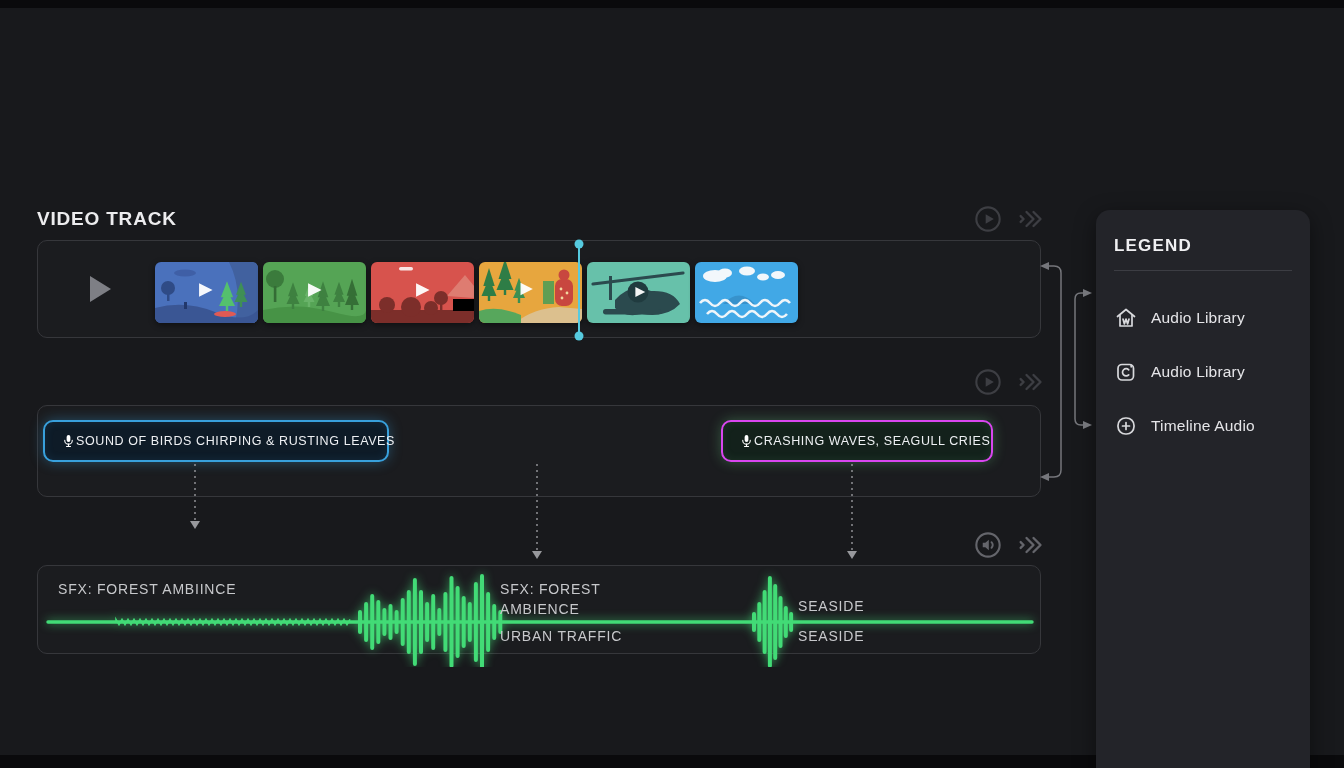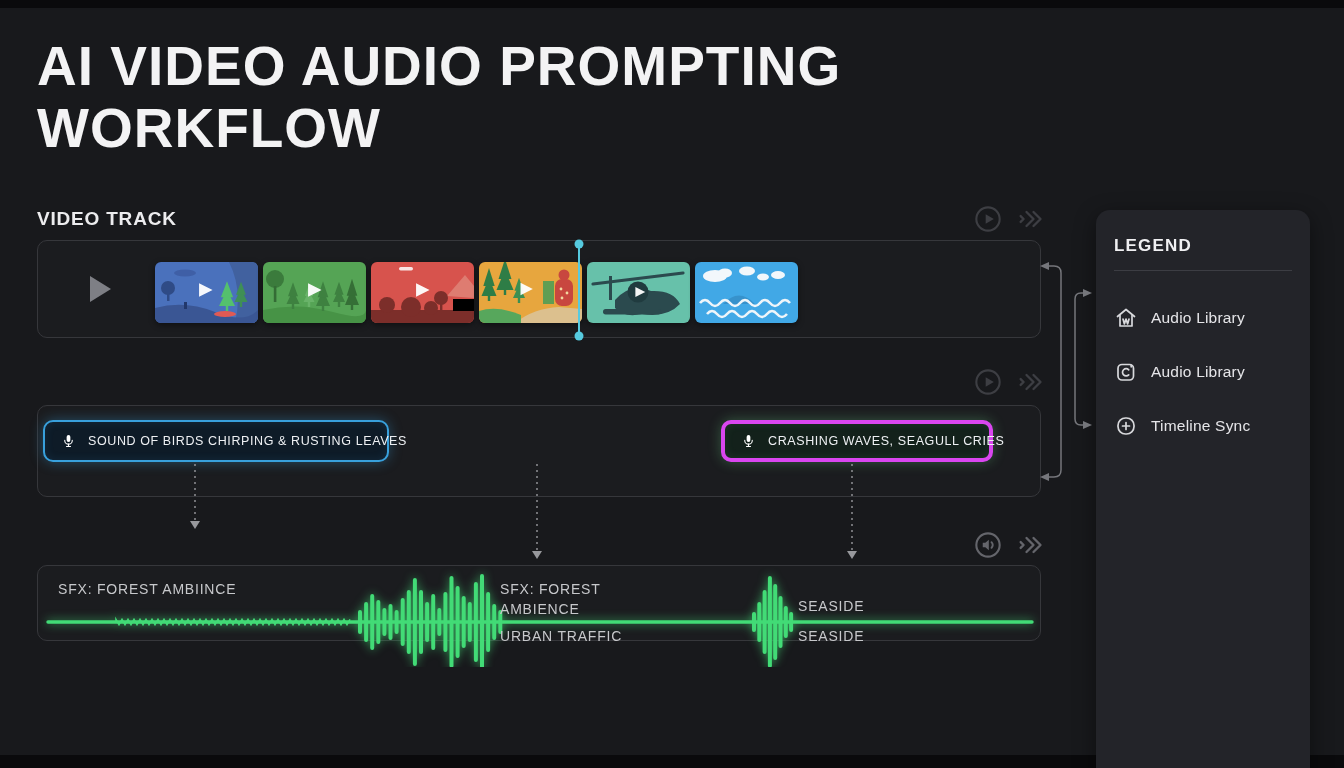--- a/index.html
+++ b/index.html
@@ -25,45 +25,45 @@
   }
   .track-controls { position:absolute; display:flex; gap:14px; }
   .ctrl { width:28px; height:28px; display:inline-block; }
 
   .track-box {
     position:absolute; left:37px; width:1004px;
     border:1px solid #36373b; border-radius:10px; background:#1b1c1f;
   }
   .video-box { top:240px; height:98px; }
   .audio-box { top:405px; height:92px; }
-  .sfx-box   { top:565px; height:76px; }
+  .sfx-box   { top:565px; height:89px; }
 
   .play-triangle {
     position:absolute; left:90px; top:276px; width:0; height:0;
     border-top:13px solid transparent; border-bottom:13px solid transparent;
     border-left:21px solid #7e7f85; cursor:pointer;
   }
   .thumbs { position:absolute; left:155px; top:262px; display:flex; gap:5px; }
   .thumb {
     width:103px; height:61px; border-radius:6px; overflow:hidden;
     box-shadow:0 2px 6px rgba(0,0,0,.45); cursor:pointer; flex:none;
   }
   .thumb svg { display:block; }
 
   .prompt-box {
     position:absolute; top:14px; height:42px;
-    display:flex; align-items:center; gap:12px; padding:0 16px;
+    display:flex; align-items:center; padding:0 16px;
     border-radius:10px; cursor:pointer;
   }
   .prompt-blue {
     border:2px solid #38a0dc; background:#0e1b27;
     box-shadow:0 0 13px rgba(56,160,220,.38), inset 0 0 10px rgba(56,160,220,.12);
   }
   .prompt-green {
-    border:4px solid #d946ef; background:#13211b;
+    border:2px solid #d946ef; background:#13211b;
     box-shadow:0 0 13px rgba(110,217,137,.32), inset 0 0 10px rgba(110,217,137,.10);
   }
   .prompt-box .mic { width:15px; height:20px; flex:none; }
   .prompt-text {
     font-size:12.5px; letter-spacing:.6px; color:#eef0f3; font-weight:500;
     text-transform:uppercase; white-space:nowrap;
   }
   .pb1 { left:5px;  width:346px; }
   .pb2 { left:366px; width:272px; }
   .pb3 { left:683px; width:272px; }
@@ -91,21 +91,20 @@
   .overlay { position:absolute; left:0; top:0; pointer-events:none; }
   .playhead-line { pointer-events:auto; cursor:ew-resize; }
 </style>
 </head>
 <body>
 
 <div class="page">
   <div class="edge-strip edge-top"></div>
   <div class="edge-strip edge-bottom"></div>
 
-  <h1 class="page-title">AI VIDEO AUDIO PROMPTING WORKFLOW</h1>
 
   <div class="section-label" style="top:208px;">VIDEO TRACK</div>
   <div class="track-controls" style="left:974px; top:205px;">
       <span class="ctrl"><svg viewBox="0 0 24 24" width="28" height="28">
           <circle cx="12" cy="12" r="10" fill="none" stroke="#3d3e43" stroke-width="1.8"></circle>
           <path d="M10 8l7 4-7 4z" fill="#3d3e43"></path>
         </svg></span>
       <span class="ctrl"><svg viewBox="0 0 24 24" width="28" height="28" fill="none" stroke="#3d3e43" stroke-width="2" stroke-linecap="round" stroke-linejoin="round">
           <path d="M4 9.5l2.5 2.5L4 14.5"></path>
           <path d="M9 6l6 6-6 6"></path>
@@ -329,21 +328,21 @@
               <path d="M14.7 9.8a3.6 3.6 0 1 0 0 5"></path>
               <path d="M17.2 6.8v-1.2"></path>
             </svg></span>
           <span class="llabel">Audio Library</span>
         </div>
         <div class="legend-item">
           <span class="licon"><svg viewBox="0 0 24 24" width="24" height="24" fill="none" stroke="#d8d9dc" stroke-width="1.7" stroke-linecap="round" stroke-linejoin="round">
               <rect x="4" y="4" width="16" height="16" rx="7.5"></rect>
               <path d="M12 8.5v7M8.5 12h7"></path>
             </svg></span>
-          <span class="llabel">Timeline Sync</span>
+          <span class="llabel">Timeline Audio</span>
         </div>
       </div>
   </aside>
 
   <svg class="overlay" width="1344" height="768" viewBox="0 0 1344 768">
     <g stroke="#75767b" stroke-width="1.5" fill="none">
       <path d="M1048 266 H1054 Q1061 266 1061 273 V470 Q1061 477 1054 477 H1048"></path>
     </g>
     <polygon points="1040,266 1049,262 1049,270" fill="#75767b"></polygon>
     <polygon points="1040,477 1049,473 1049,481" fill="#75767b"></polygon>

